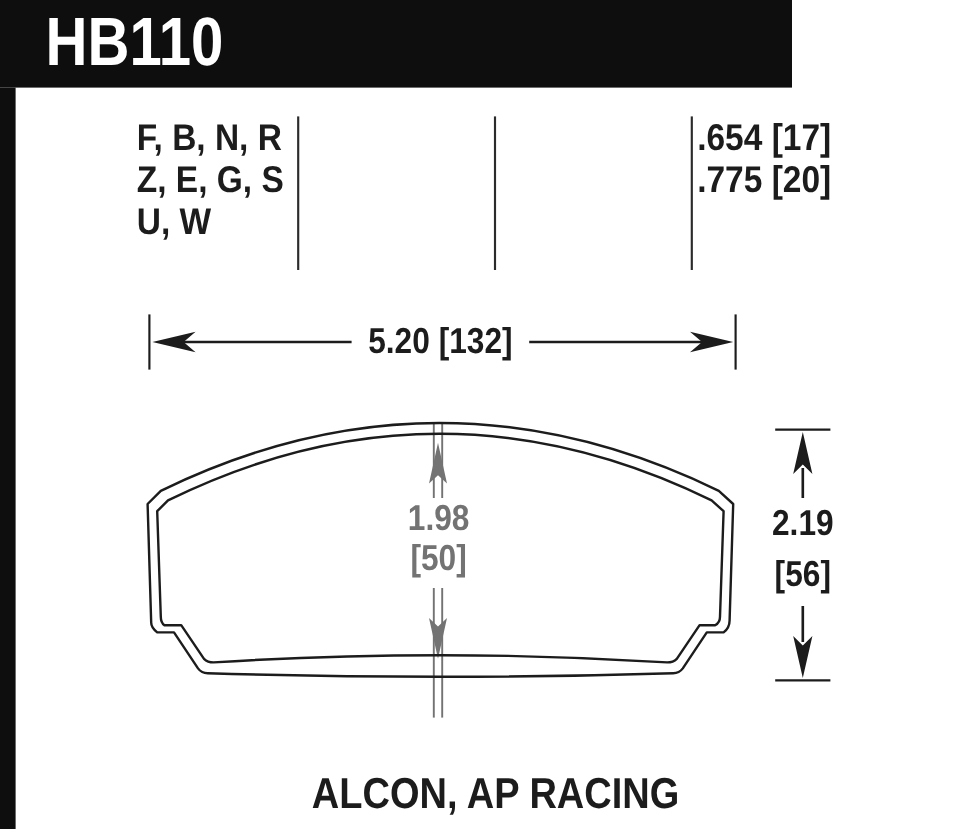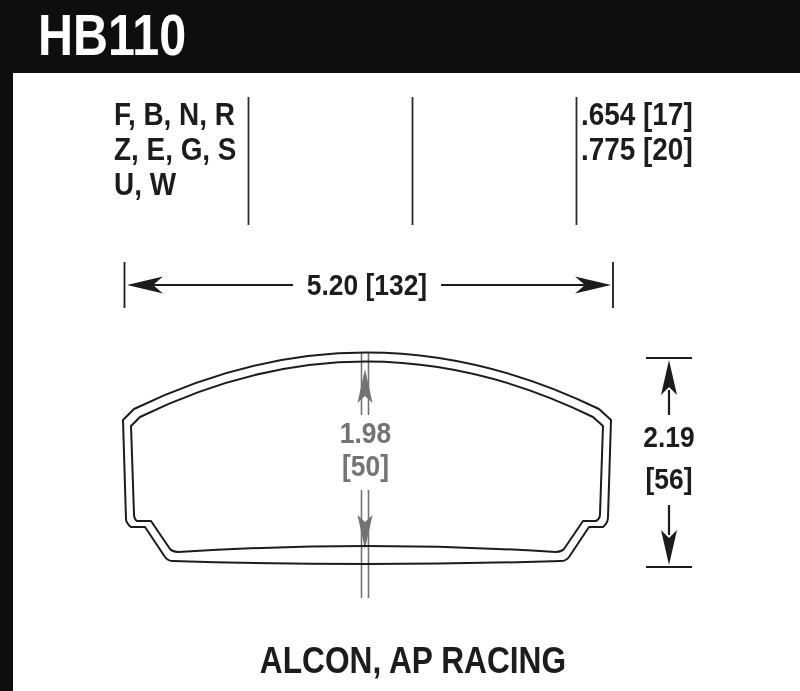--- a/index.html
+++ b/index.html
@@ -1,21 +1,21 @@
 <!DOCTYPE html>
 <html><head>
 <meta charset="utf-8">
 <style>
   html,body { margin:0; padding:0; background:#e8e8e8; }
   .sheet {
     position:relative; width:800px; height:691px; background:#ffffff;
     font-family:"Liberation Sans", sans-serif; overflow:hidden;
   }
   
-  .hdr { position:absolute; left:0; top:0; width:800px; height:73px; background:#0e0e0e; }
+  .hdr { position:absolute; left:0; top:0; width:660px; height:73px; background:#0e0e0e; }
   .hdr-pn {
     position:absolute; left:38px; top:5px; color:#ffffff;
     font-size:57px; font-weight:bold; line-height:60px;
     transform:scaleX(0.85); transform-origin:left top; letter-spacing:0;
   }
   
   .left-border { position:absolute; left:0; top:73px; width:13px; height:618px; background:#0e0e0e; }
 
   .drawing { position:absolute; left:0; top:0; }
 

